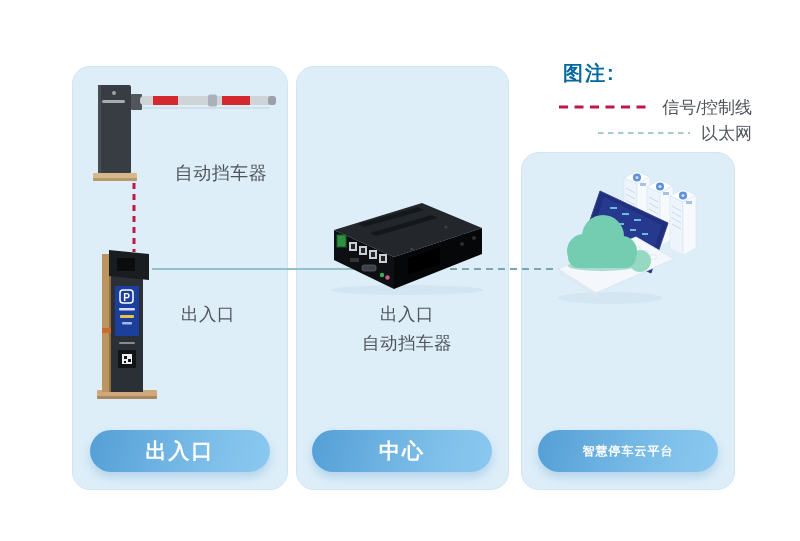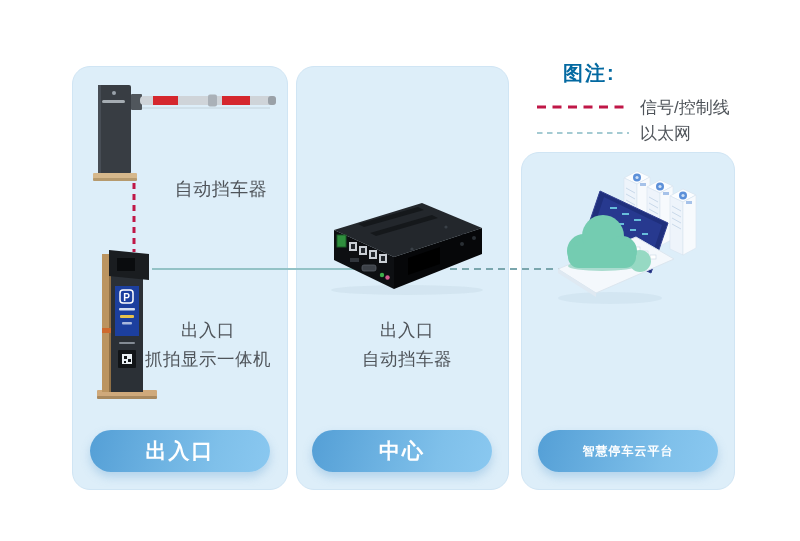--- a/index.html
+++ b/index.html
@@ -1,32 +1,32 @@
 <!DOCTYPE html>
 <html><head>
 <meta charset="utf-8">
 <style>
   html,body{margin:0;padding:0;background:#fff;}
   .stage{position:relative;width:800px;height:541px;background:#fff;overflow:hidden;
          font-family:"Liberation Sans","DejaVu Sans",sans-serif;}
   .panel{position:absolute;background:#ddeef9;border:1px solid #d0e5f4;border-radius:18px;box-sizing:border-box;}
   .wires{position:absolute;left:0;top:0;pointer-events:none;}
   .dev{position:absolute;pointer-events:none;}
-  .dev-label{position:absolute;color:#4f545a;text-align:center;letter-spacing:.5px;margin-top:16px;}
+  .dev-label{position:absolute;color:#4f545a;text-align:center;letter-spacing:.5px;}
   .lbl-1{font-size:18px;line-height:24px;}
   .lbl-2{font-size:17.5px;line-height:29px;}
   .pill{position:absolute;top:430px;width:180px;height:42px;border-radius:21px;
         background:linear-gradient(105deg,#549fd6 0%,#7fc0ea 70%,#8ac8f0 100%);
         display:flex;align-items:center;justify-content:center;
         color:#fff;font-size:21px;font-weight:bold;letter-spacing:2px;
         box-shadow:0 5px 10px rgba(100,160,210,.35);}
   .pill.small{letter-spacing:1px;font-size:12px;}
   .legend{position:absolute;left:537px;top:60px;width:215px;}
   .legend-title{margin-left:26px;color:#0369a1;font-size:20px;font-weight:bold;letter-spacing:2px;margin-bottom:7px;}
-  .legend-row{display:flex;align-items:center;height:26px;}
+  .legend-row{display:flex;align-items:center;height:26px;justify-content:flex-end;}
   .legend-row svg{flex:0 0 auto;margin-right:11px;}
   .legend-label{color:#4f545a;font-size:17px;}
 </style>
 </head>
 <body>
 
 <div class="stage">
 
   <div class="panel" style="left:72px;top:66px;width:216px;height:424px;"></div>
   <div class="panel" style="left:296px;top:66px;width:213px;height:424px;"></div>
@@ -182,21 +182,20 @@
       <circle cx="55" cy="71" r="21" fill="#74ccb1"></circle>
       <circle cx="74" cy="86" r="15" fill="#74ccb1"></circle>
       <rect x="20" y="80" width="68" height="23" rx="11" fill="#74ccb1"></rect>
     </g>
   </svg>
 
   <div class="dev-label lbl-1" style="left:160px;top:161px;width:122px;">自动挡车器</div>
 
   <div class="dev-label lbl-2" style="left:126px;top:300px;width:164px;">
     <div>出入口</div>
-    <div>抓拍显示一体机</div>
   </div>
 
   <div class="dev-label lbl-2" style="left:325px;top:300px;width:164px;">
     <div>出入口</div>
     <div>自动挡车器</div>
   </div>
 
 
   <div class="pill" style="left:90px;">出入口</div>
   <div class="pill" style="left:312px;">中心</div>

